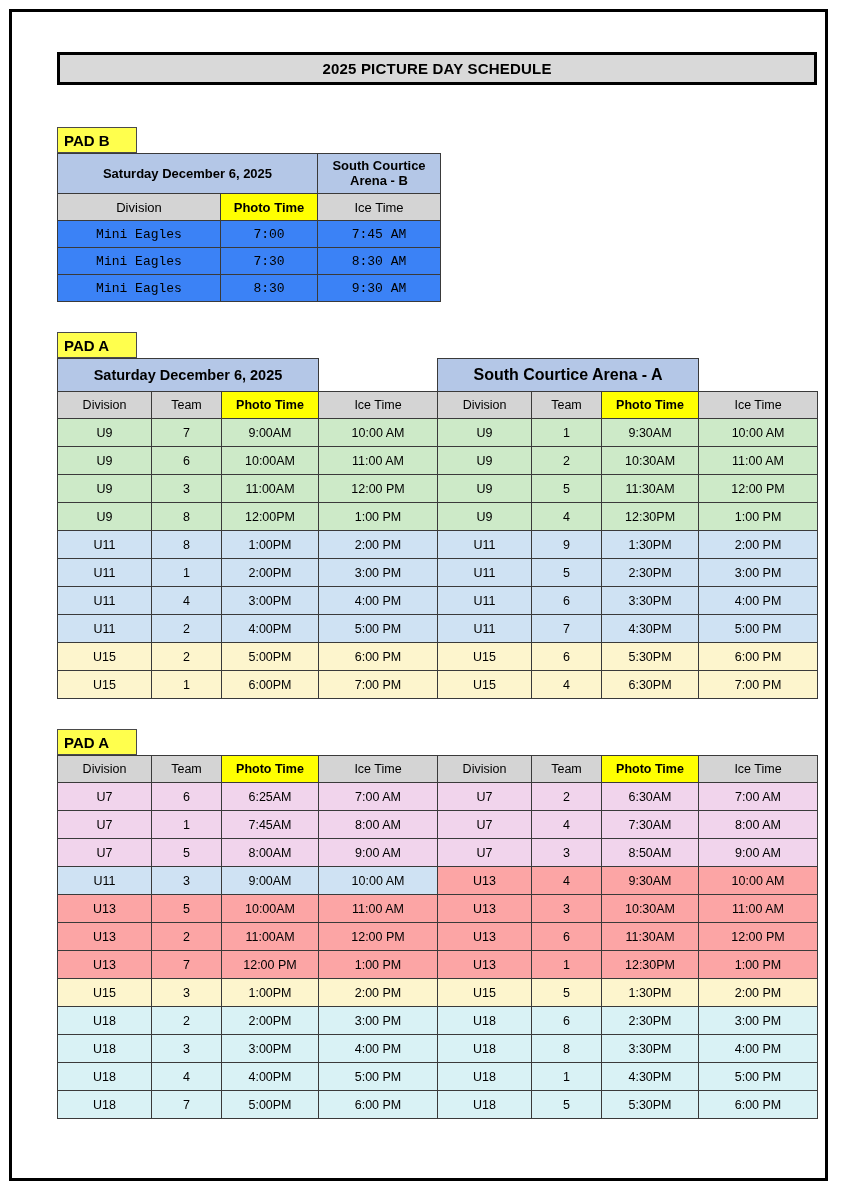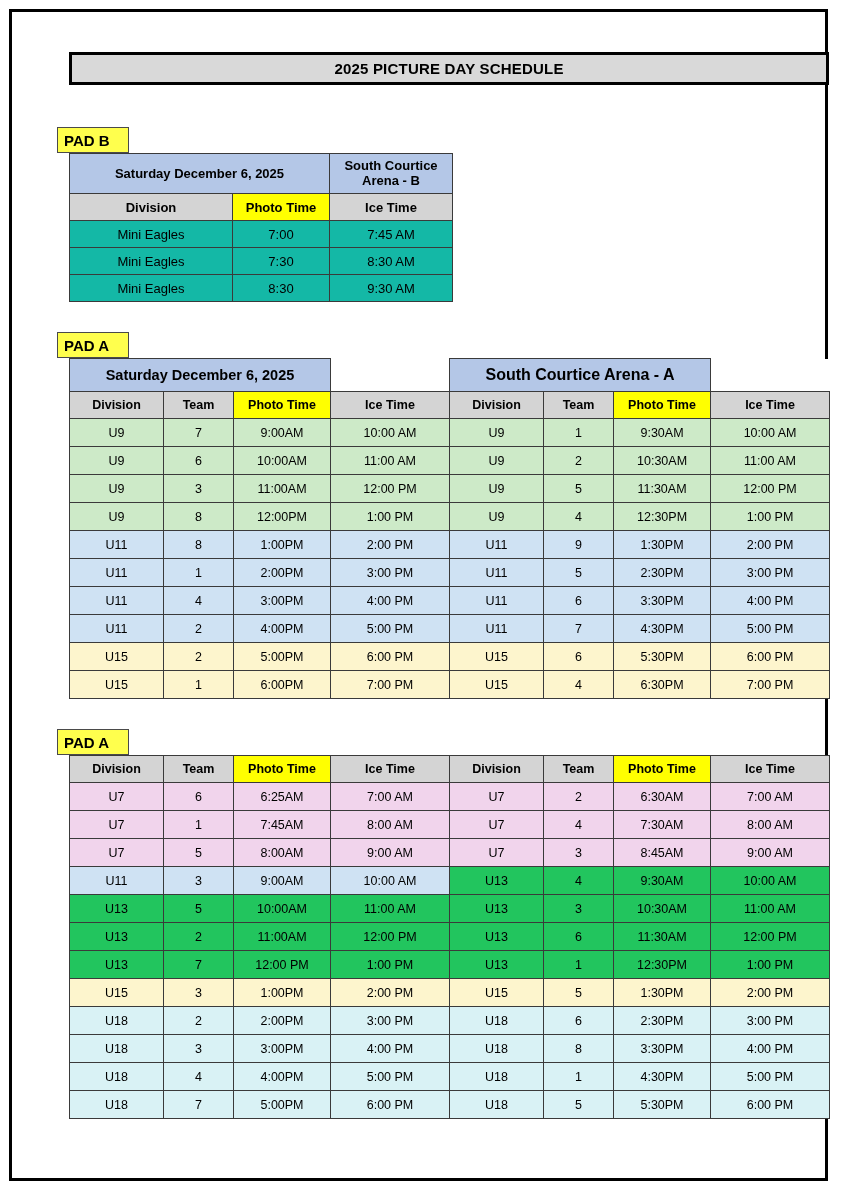--- a/index.html
+++ b/index.html
@@ -39,47 +39,45 @@
     height: 33px;
     background: #d9d9d9;
     border: 3px solid #000000;
     box-sizing: border-box;
     display: flex;
     align-items: center;
     justify-content: center;
     font-size: 15px;
     font-weight: bold;
     letter-spacing: .2px;
-    margin-left: 12px;
   }
 
   
   .pad-tab {
-    width: 72px;
+    width: 80px;
     height: 26px;
     background: #ffff4d;
     border: 1px solid #4a4a4a;
     box-sizing: border-box;
     display: flex;
     align-items: center;
     padding-left: 6px;
     font-size: 15px;
     font-weight: bold;
   }
 
   .block { margin-top: 0; }
   .spacer-40 { height: 42px; }
   .spacer-30 { height: 30px; }
 
   
   table.sched {
     border-collapse: collapse;
     table-layout: fixed;
     font-size: 12.5px;
-    margin-left: 12px;
   }
   table.sched td {
     border: 1px solid #3a3a3a;
     height: 26px;
     text-align: center;
     vertical-align: middle;
     padding: 0 2px;
     box-sizing: border-box;
     white-space: nowrap;
   }
@@ -96,36 +94,36 @@
     font-weight: bold;
     font-size: 12px;
     line-height: 1.15;
   }
   .blank-cell {
     background: #ffffff;
     border: none !important;
   }
   .colhead {
     background: #d4d4d4;
-    font-weight: bold;
+    font-weight: normal;
     font-size: 12.5px;
   }
   .colhead-photo {
     background: #ffff00;
     font-weight: bold;
     font-size: 12.5px;
   }
 
   
-  .t-peach  { background: #14b8a6; }
+  .t-peach  { background: #3b82f6; font-family: Liberation Mono, monospace; }
   .t-green  { background: #cdeac8; }
   .t-blue   { background: #cfe2f3; }
   .t-yellow { background: #fdf5cd; }
   .t-pink   { background: #f1d4ec; }
-  .t-gray   { background: #22c55e; }
+  .t-gray   { background: #fca5a5; }
   .t-cyan   { background: #d9f2f5; }
 
   
   table.padb { width: 383px; }
   table.padb col.c-div  { width: 163px; }
   table.padb col.c-pt   { width: 97px; }
   table.padb col.c-it   { width: 123px; }
   table.padb td.date-cell { height: 40px; }
   table.padb td.arena-cell { height: 40px; }
   table.padb td { height: 27px; font-size: 13px; }
@@ -375,21 +373,21 @@
                 <td class="t-pink" colspan="1">7:30AM</td>
                 <td class="t-pink" colspan="1">8:00 AM</td>
               </tr>
               <tr>
                 <td class="t-pink" colspan="1">U7</td>
                 <td class="t-pink" colspan="1">5</td>
                 <td class="t-pink" colspan="1">8:00AM</td>
                 <td class="t-pink" colspan="1">9:00 AM</td>
                 <td class="t-pink" colspan="1">U7</td>
                 <td class="t-pink" colspan="1">3</td>
-                <td class="t-pink" colspan="1">8:45AM</td>
+                <td class="t-pink" colspan="1">8:50AM</td>
                 <td class="t-pink" colspan="1">9:00 AM</td>
               </tr>
               <tr>
                 <td class="t-blue" colspan="1">U11</td>
                 <td class="t-blue" colspan="1">3</td>
                 <td class="t-blue" colspan="1">9:00AM</td>
                 <td class="t-blue" colspan="1">10:00 AM</td>
                 <td class="t-gray" colspan="1">U13</td>
                 <td class="t-gray" colspan="1">4</td>
                 <td class="t-gray" colspan="1">9:30AM</td>

